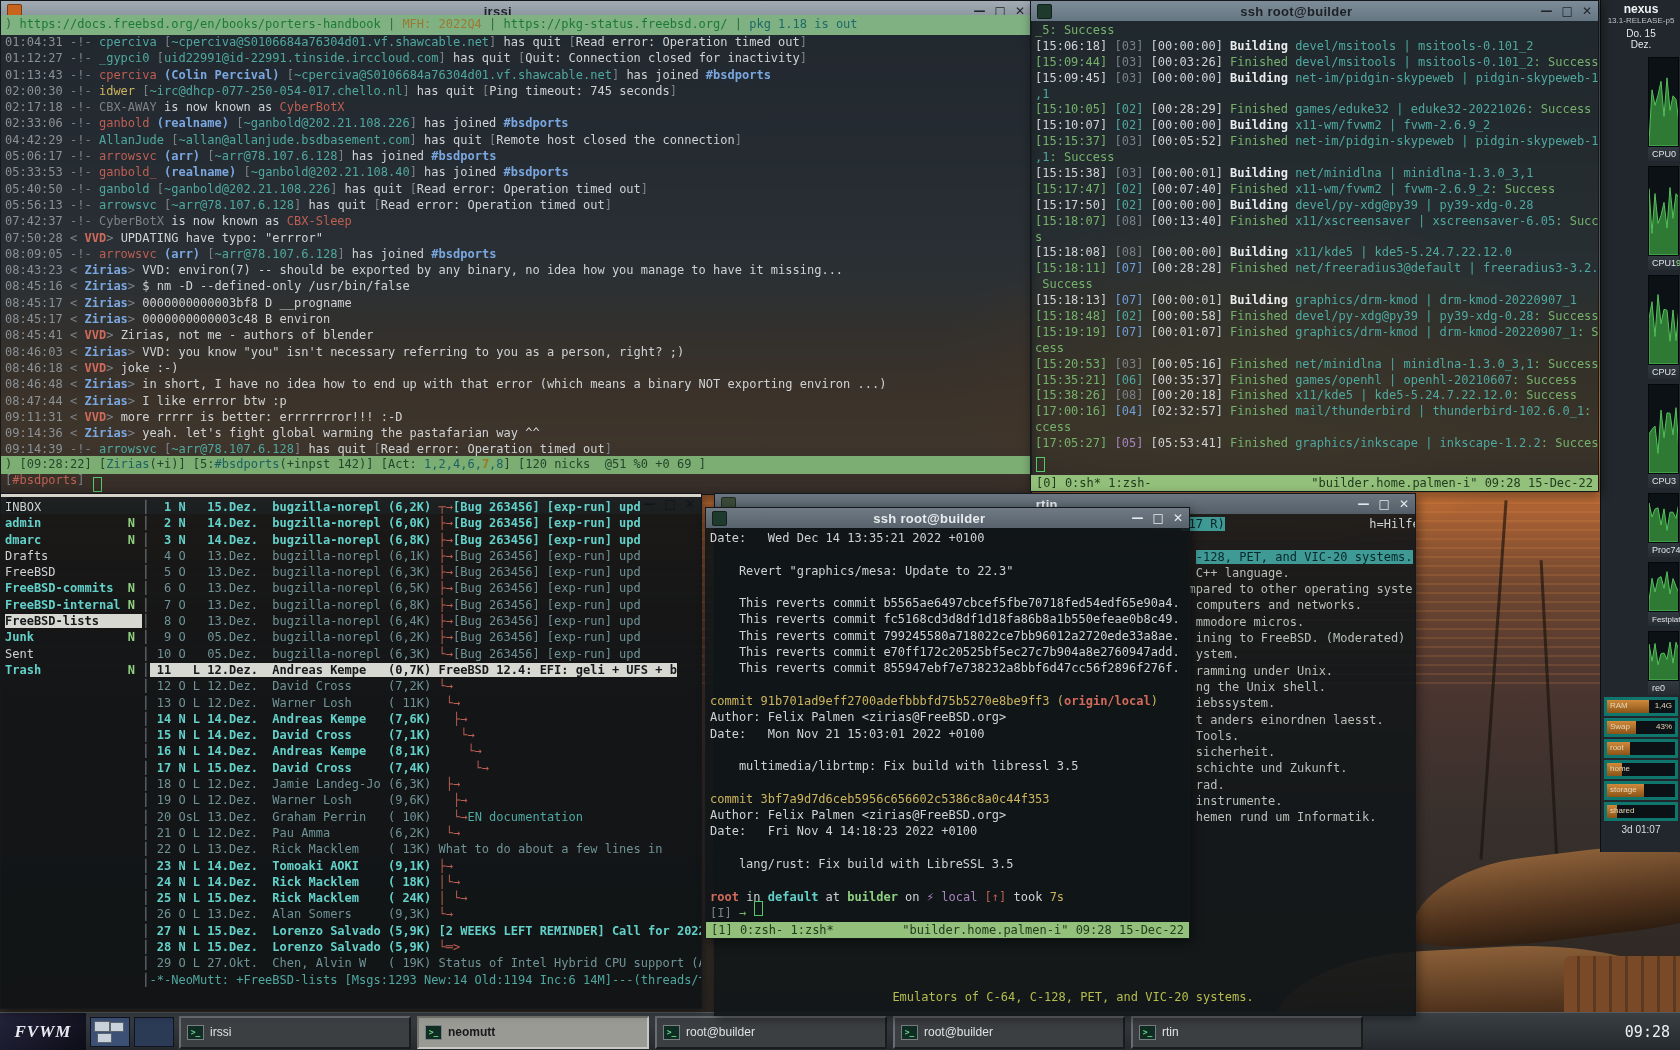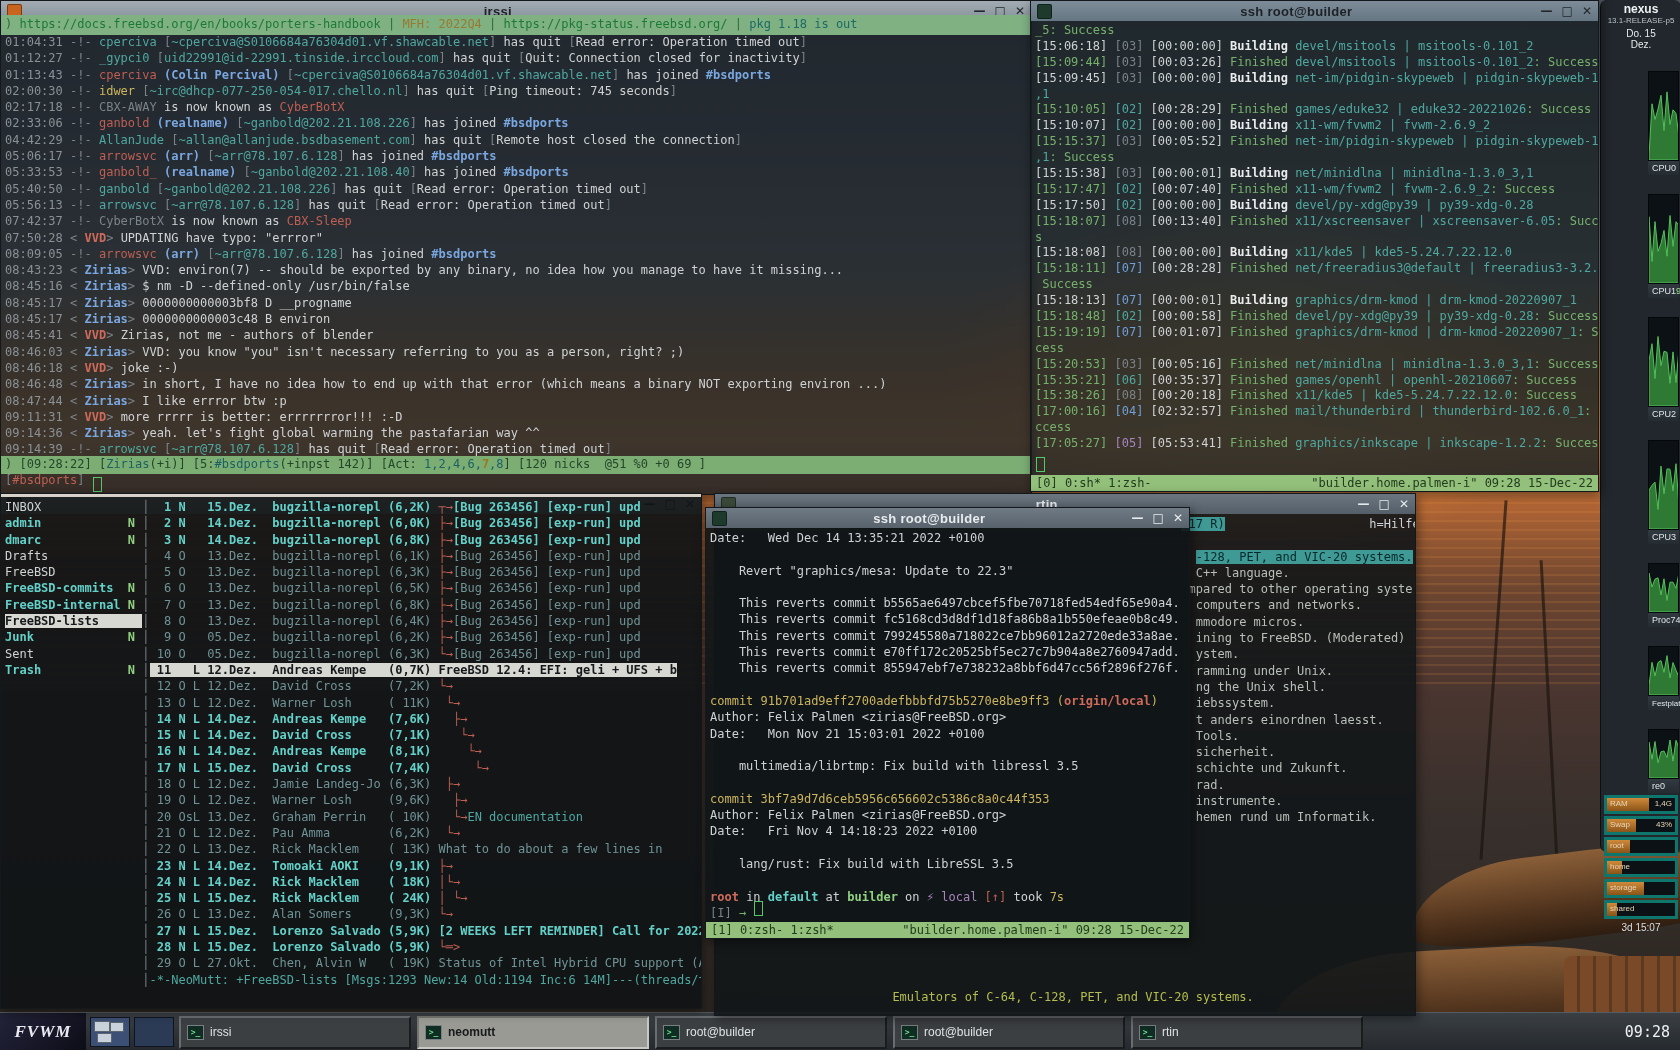--- a/index.html
+++ b/index.html
@@ -64,26 +64,26 @@
   
   .tbody-dark{position:absolute;left:0;right:0;bottom:0;}
   #win-irssi  .tbody-dark{top:14px;background:rgba(24,30,36,.82);}
   #win-builder .tbody-dark{top:20px;background:rgba(24,32,36,.84);}
   #win-neomutt .tbody-dark{top:3px;background:rgba(16,19,21,.93);}
   #win-rtin   .tbody-dark{top:20px;background:rgba(18,22,24,.9);}
   #win-sshmid .tbody-dark{top:20px;background:rgba(16,21,23,.9);}
   
   #panel{position:absolute;left:1600px;top:0;width:80px;height:852px;
          background:#21272c;border-left:1px solid #0c0f12;color:#cfd6da;
-         font:10px "Liberation Sans",sans-serif;border-radius:7px;}
+         font:10px "Liberation Sans",sans-serif;}
   #panel .phead{padding:2px 0 1px;text-align:center;background:linear-gradient(180deg,#343c42,#1d2periods226);}
   #panel .phost{font-weight:bold;font-size:12px;color:#eef2f4;}
   #panel .pver{font-size:8px;color:#b9c2c8;}
   #panel .pdate{text-align:center;padding:2px 15px;color:#e4e9ec;font-size:10px;}
-  .chartblock{margin:19px 2px 0;padding-left:45px;}
+  .chartblock{margin:5px 2px 0;padding-left:45px;}
   .graph{height:88px;background:#0b1115;border:1px solid #05080a;overflow:hidden;}
   .graph.small{height:48px;}
   .chartlabel{display:flex;justify-content:space-between;align-items:center;
               background:linear-gradient(180deg,#323a41,#242b31);padding:0 4px;height:14px;
               font-size:9px;color:#dfe5e9;}
   .meter{margin:2px 3px 0;height:13px;background:#0b1115;border:3px solid #0f766e;
          position:relative;font-size:8px;color:#e8d7b8;}
   .meter .fill{position:absolute;left:0;top:0;bottom:0;background:linear-gradient(180deg,#d08a3a,#8a5418);}
   .meter .mtext{position:relative;z-index:1;padding:1px 3px;display:flex;justify-content:space-between;}
   .uptime{text-align:center;padding:3px 0;color:#d8dee2;font-size:10px;}
@@ -308,21 +308,21 @@
     <div class="mtext">
         <span>storage</span>
       </div>
   </div>
   <div class="meter">
     <div class="fill" style="width:15%"></div>
     <div class="mtext">
         <span>shared</span>
       </div>
   </div>
-  <div class="uptime">3d 15:07</div>
+  <div class="uptime">3d 01:07</div>
 </div>
 
 <div id="taskbar">
   <div id="fvwm-logo">FVWM</div>
   <div class="pager active">
     <div class="pwin" style="left:3px;top:3px;width:14px;height:9px"></div>
     <div class="pwin" style="left:19px;top:4px;width:12px;height:8px"></div>
     <div class="pwin" style="left:6px;top:15px;width:13px;height:8px"></div>
   </div>
   <div class="pager"></div>

